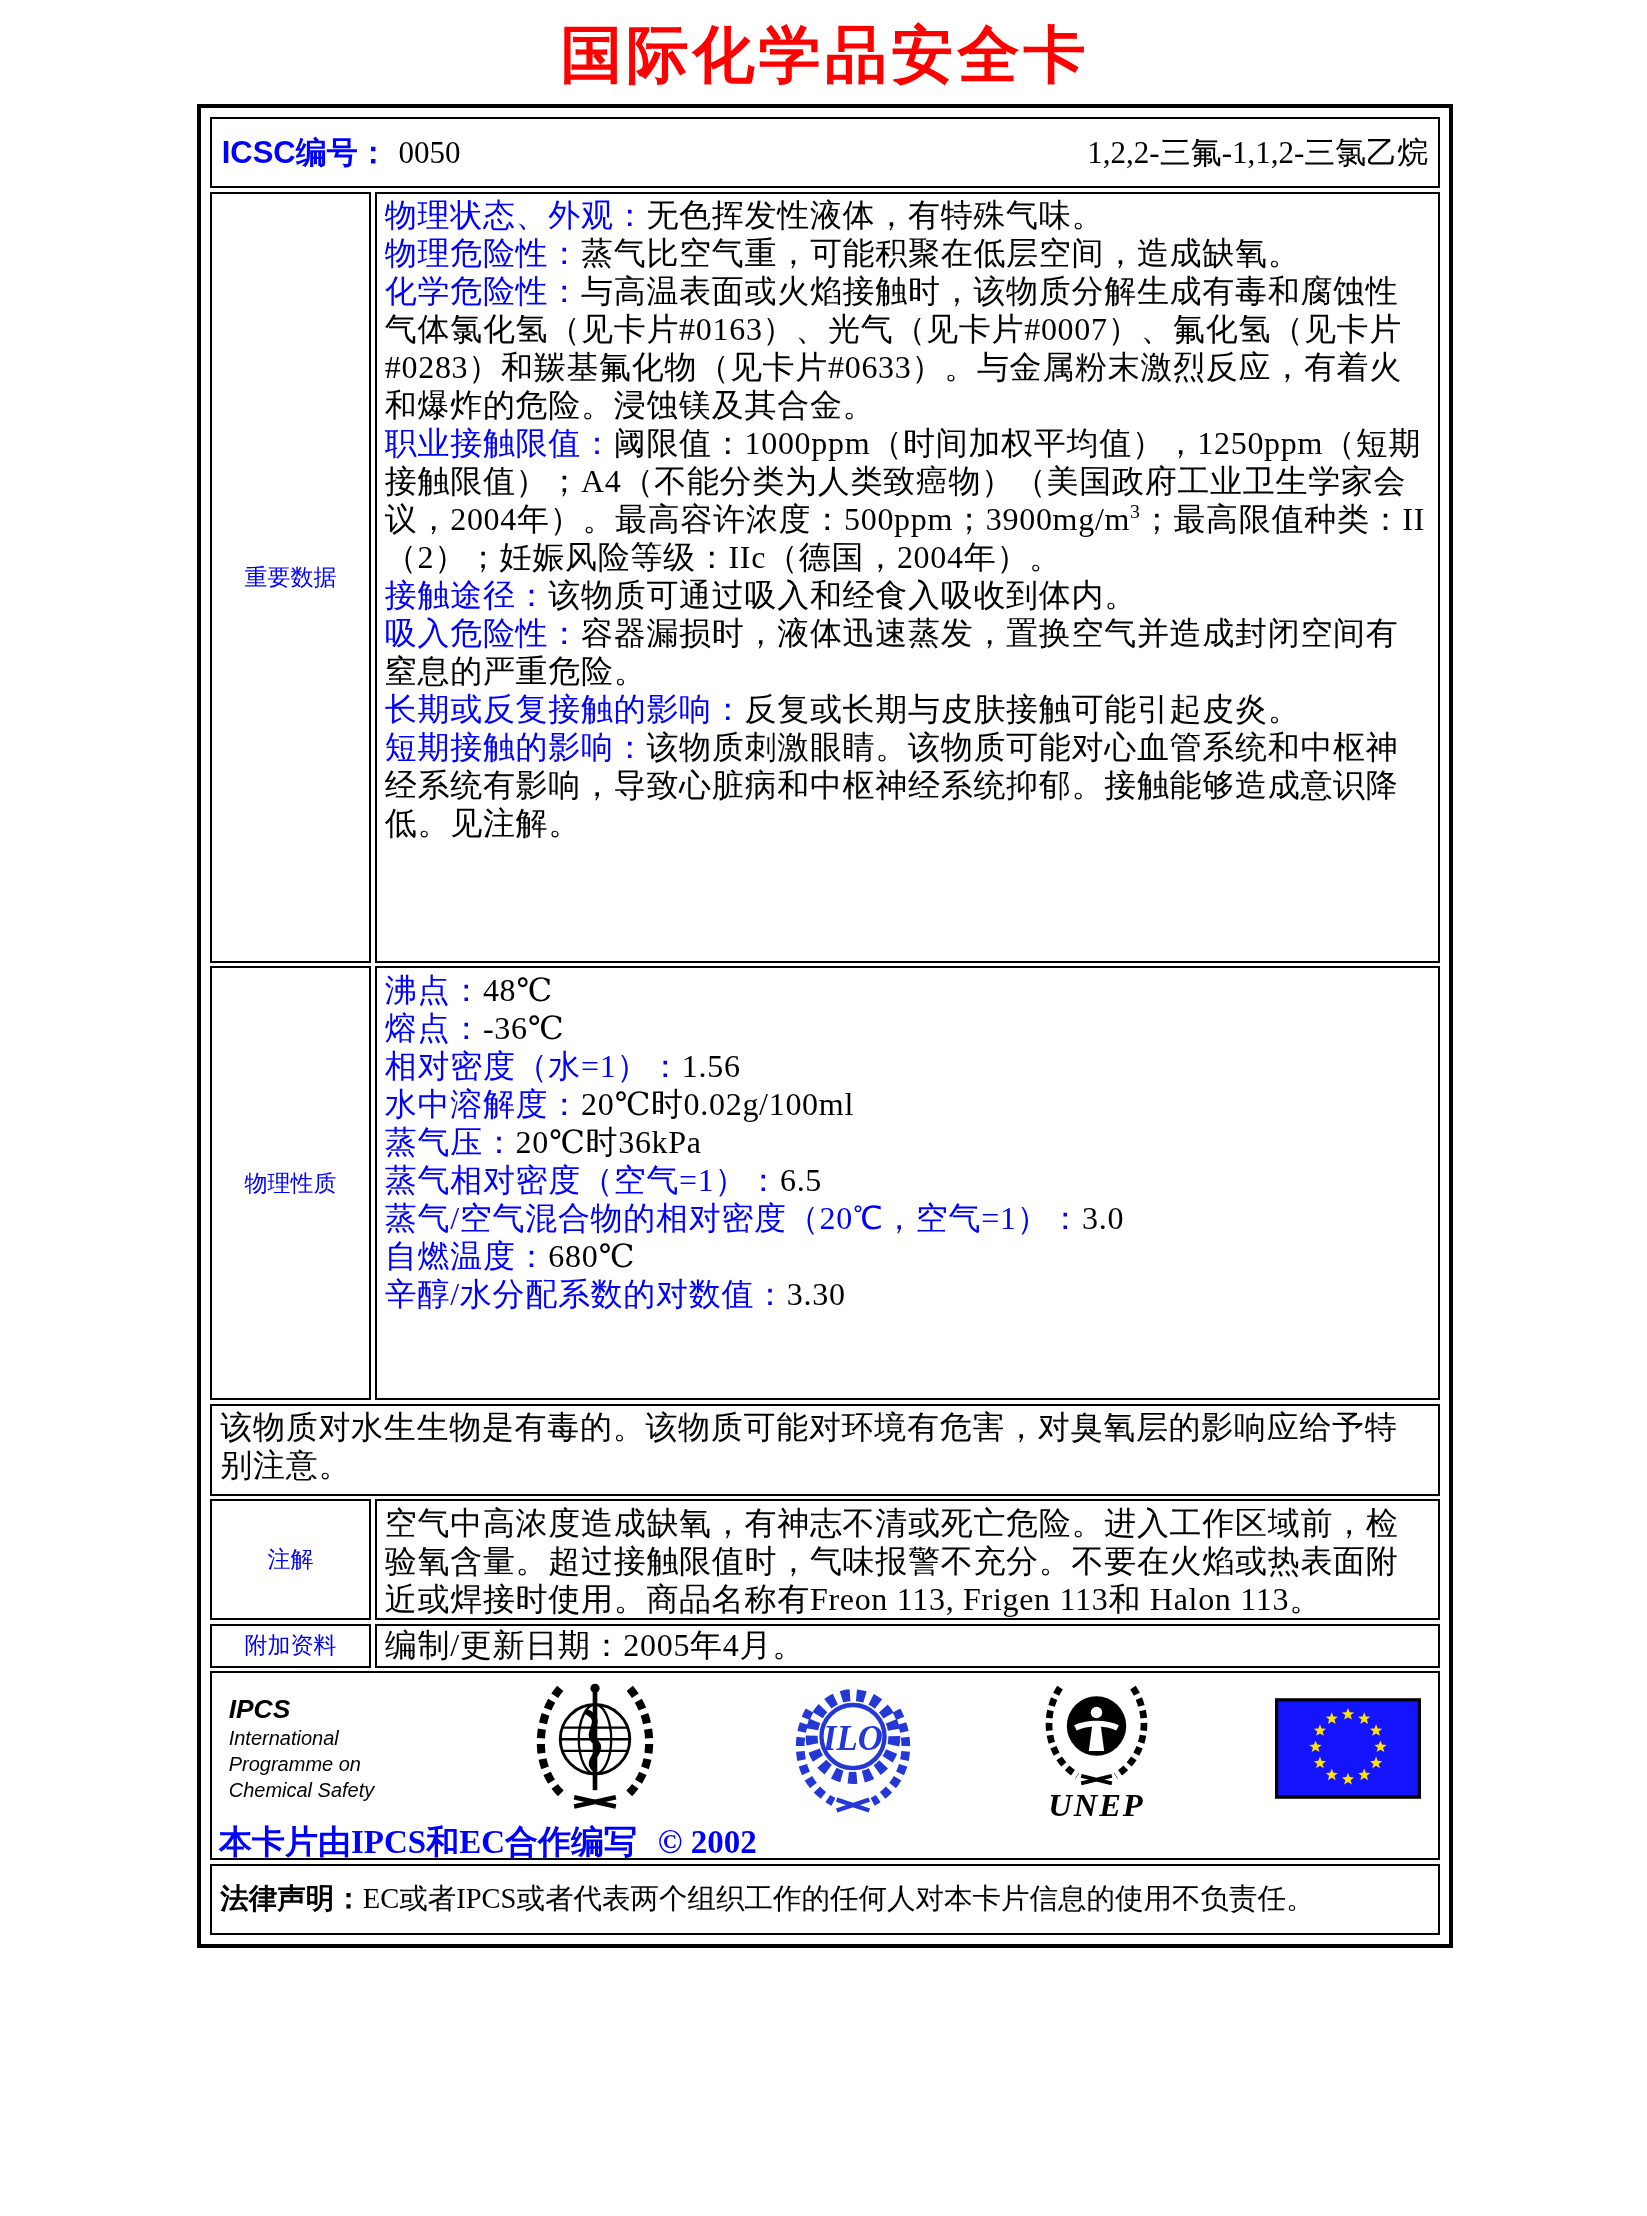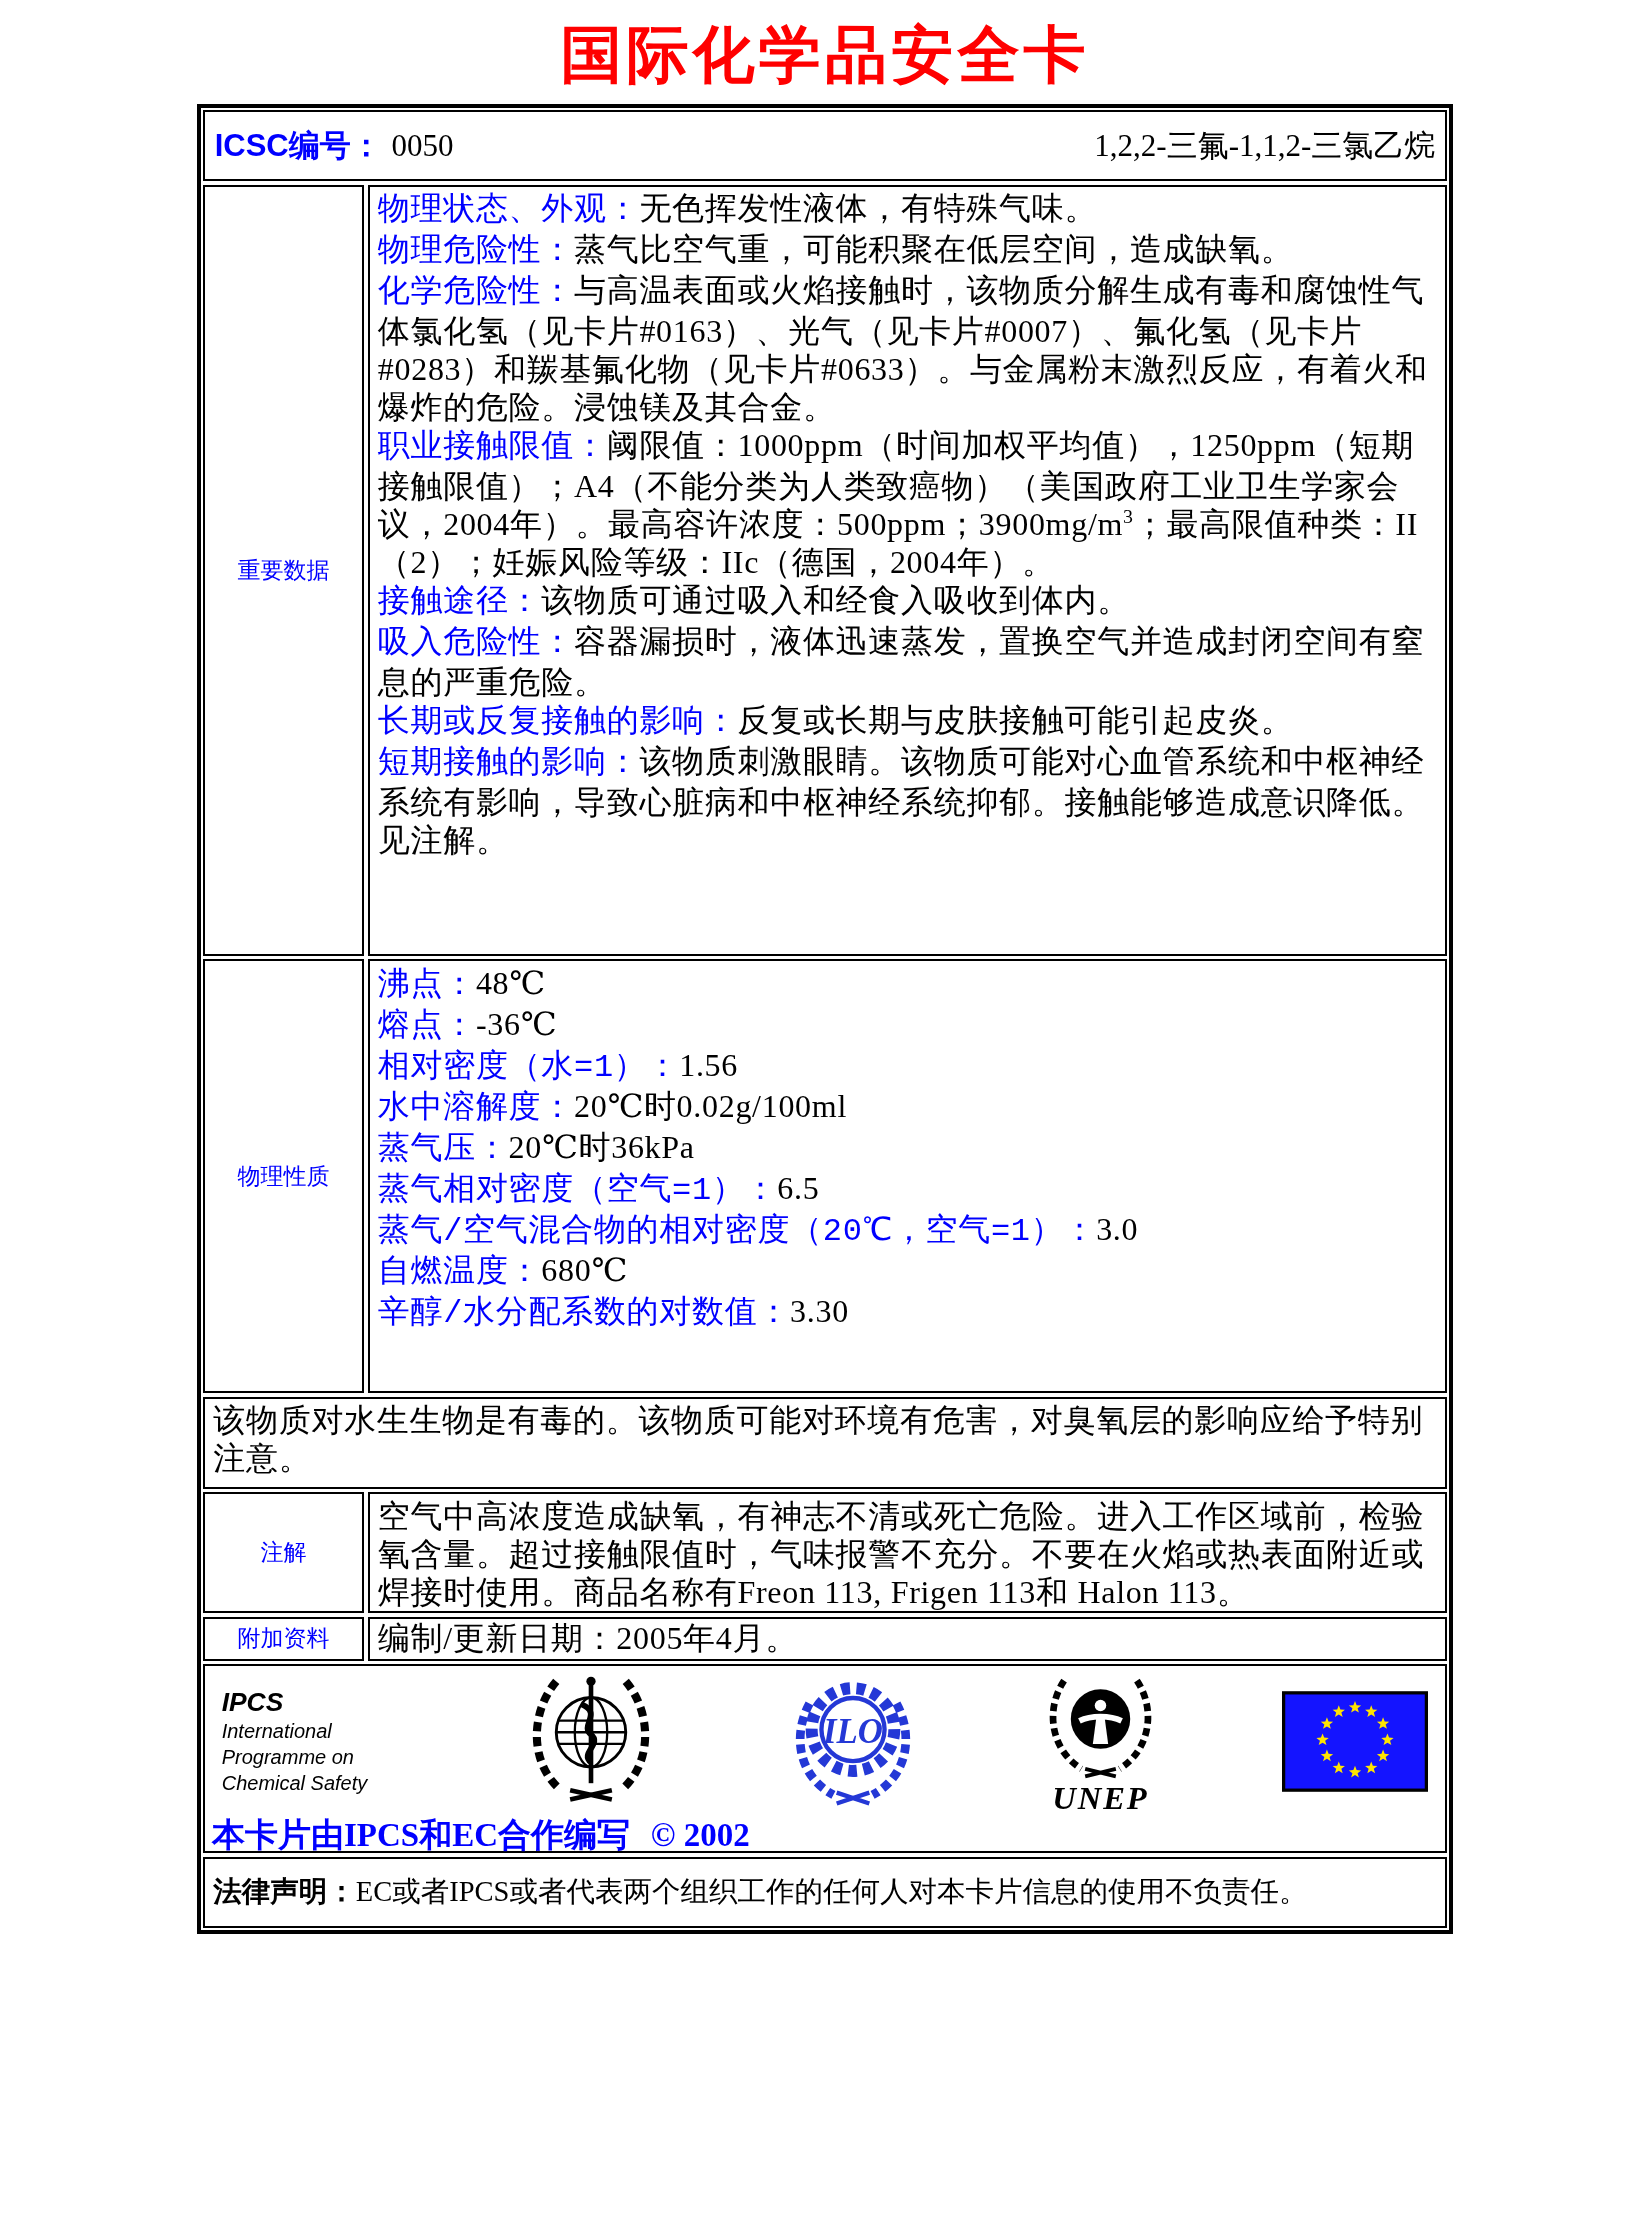--- a/index.html
+++ b/index.html
@@ -17,21 +17,21 @@
     color:#000;
   }
   .page-title{
     position:absolute;top:12.5px;left:197px;width:1256px;
     text-align:center;font-size:62px;font-weight:bold;
     color:var(--title-red);letter-spacing:4.2px;
     font-family:"Liberation Serif","DejaVu Serif",serif;
   }
   .card{
     position:absolute;left:197px;top:104px;width:1256px;
-    border:4.2px solid #000;padding:2px;background:#fff;
+    border:4.2px solid #000;padding:9px;background:#fff;
     display:flex;flex-direction:column;gap:3.5px;
   }
   .row{display:flex;gap:3.5px;}
   .cell{border:2.8px solid #000;background:#fff;}
   
   .row-header .cell{
     flex:1;height:71px;display:flex;align-items:center;
     padding:0 9.7px;font-size:31px;
   }
   .icsc-label{
@@ -54,21 +54,21 @@
   }
   .row-important .cell{height:771px;}
   .row-physical  .cell{height:434px;}
   .row-env       .cell{height:92px;}
   .row-notes     .cell{height:121px;}
   .row-add       .cell{height:44px;}
   .row-add .content-cell{padding-top:1.4px;line-height:36px;}
   .para{margin:0;}
   .para .lbl{
     color:var(--accent-blue);
-    font-family:Liberation Mono, monospace;
+    font-family:Liberation Serif, serif;
   }
   sup{font-size:0.62em;vertical-align:super;line-height:0;}
   
   .row-logos .cell{flex:1;height:189px;position:relative;padding:5.6px 7px 0 7px;}
   .logos-strip{
     display:flex;align-items:center;justify-content:space-between;
     height:139px;padding:0 9.7px;font-style:italic;
   }
   .ipcs-block{
     width:174px;

